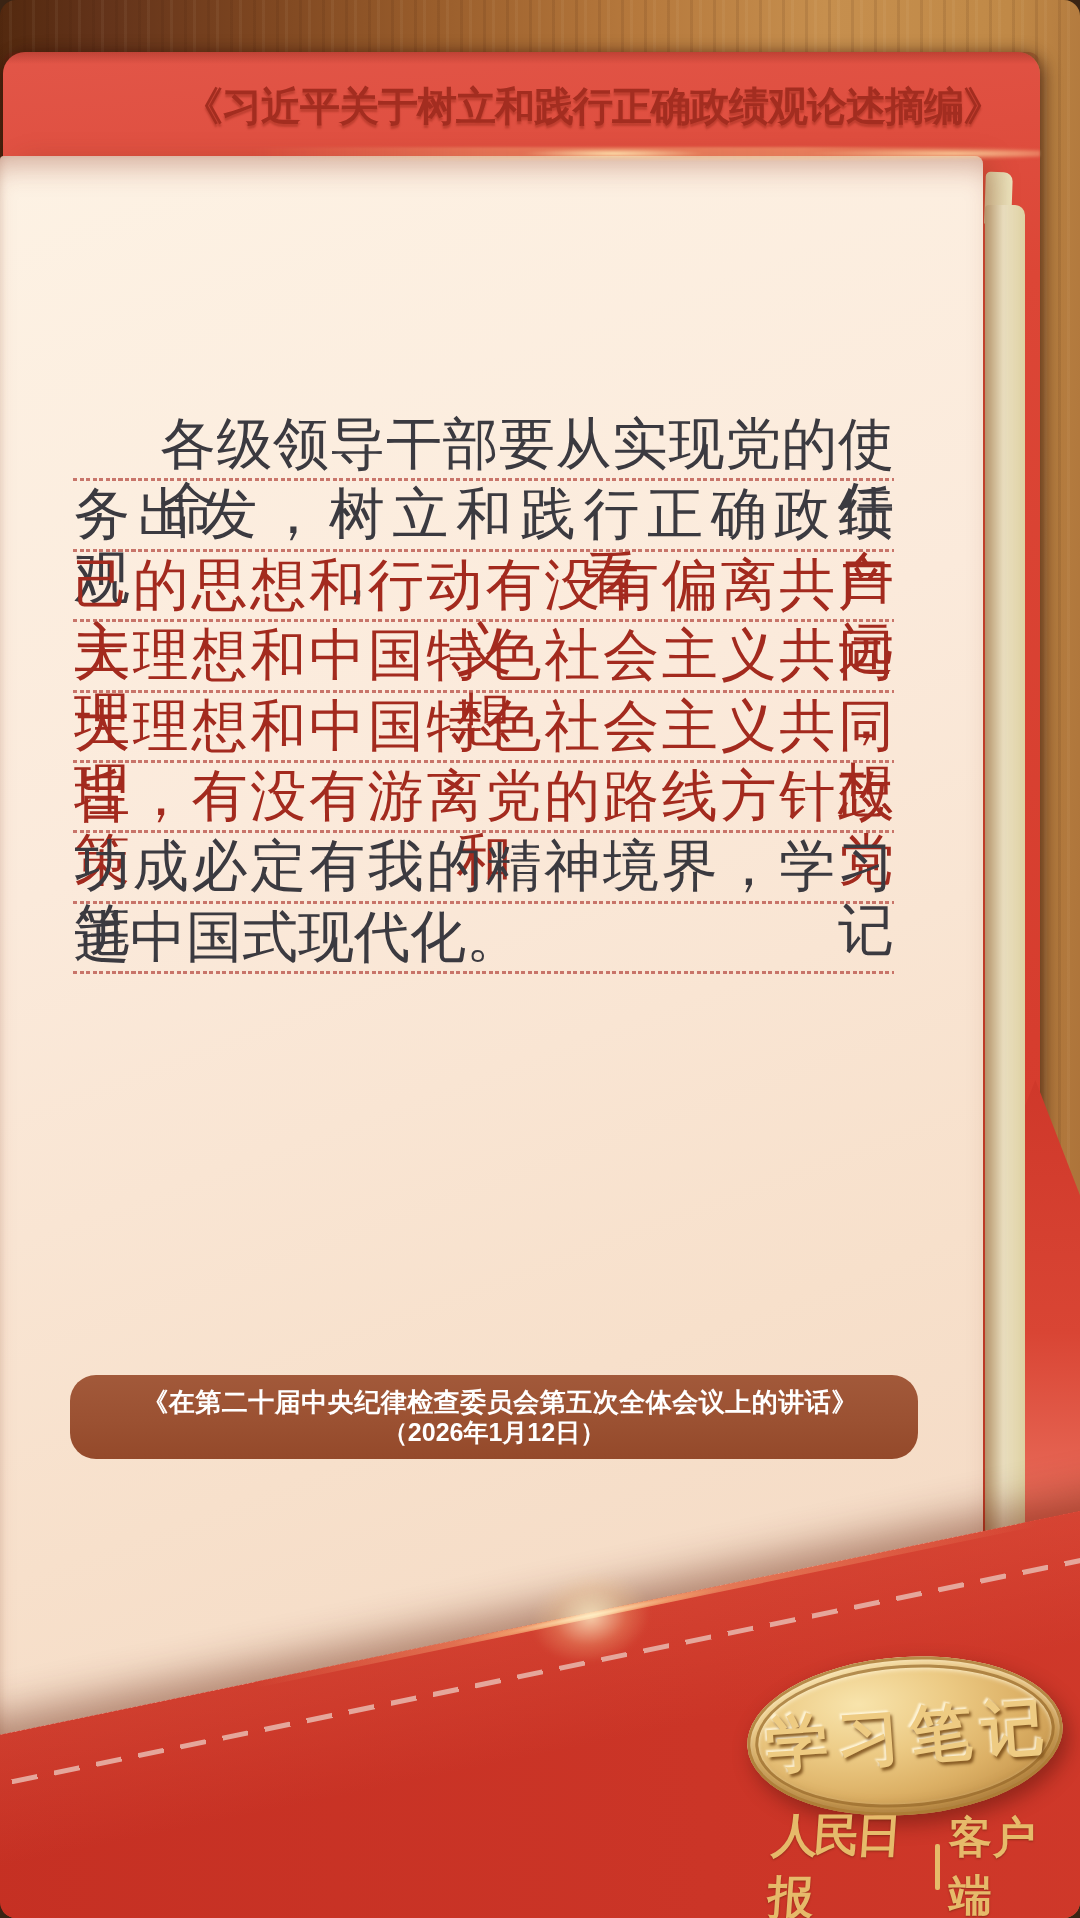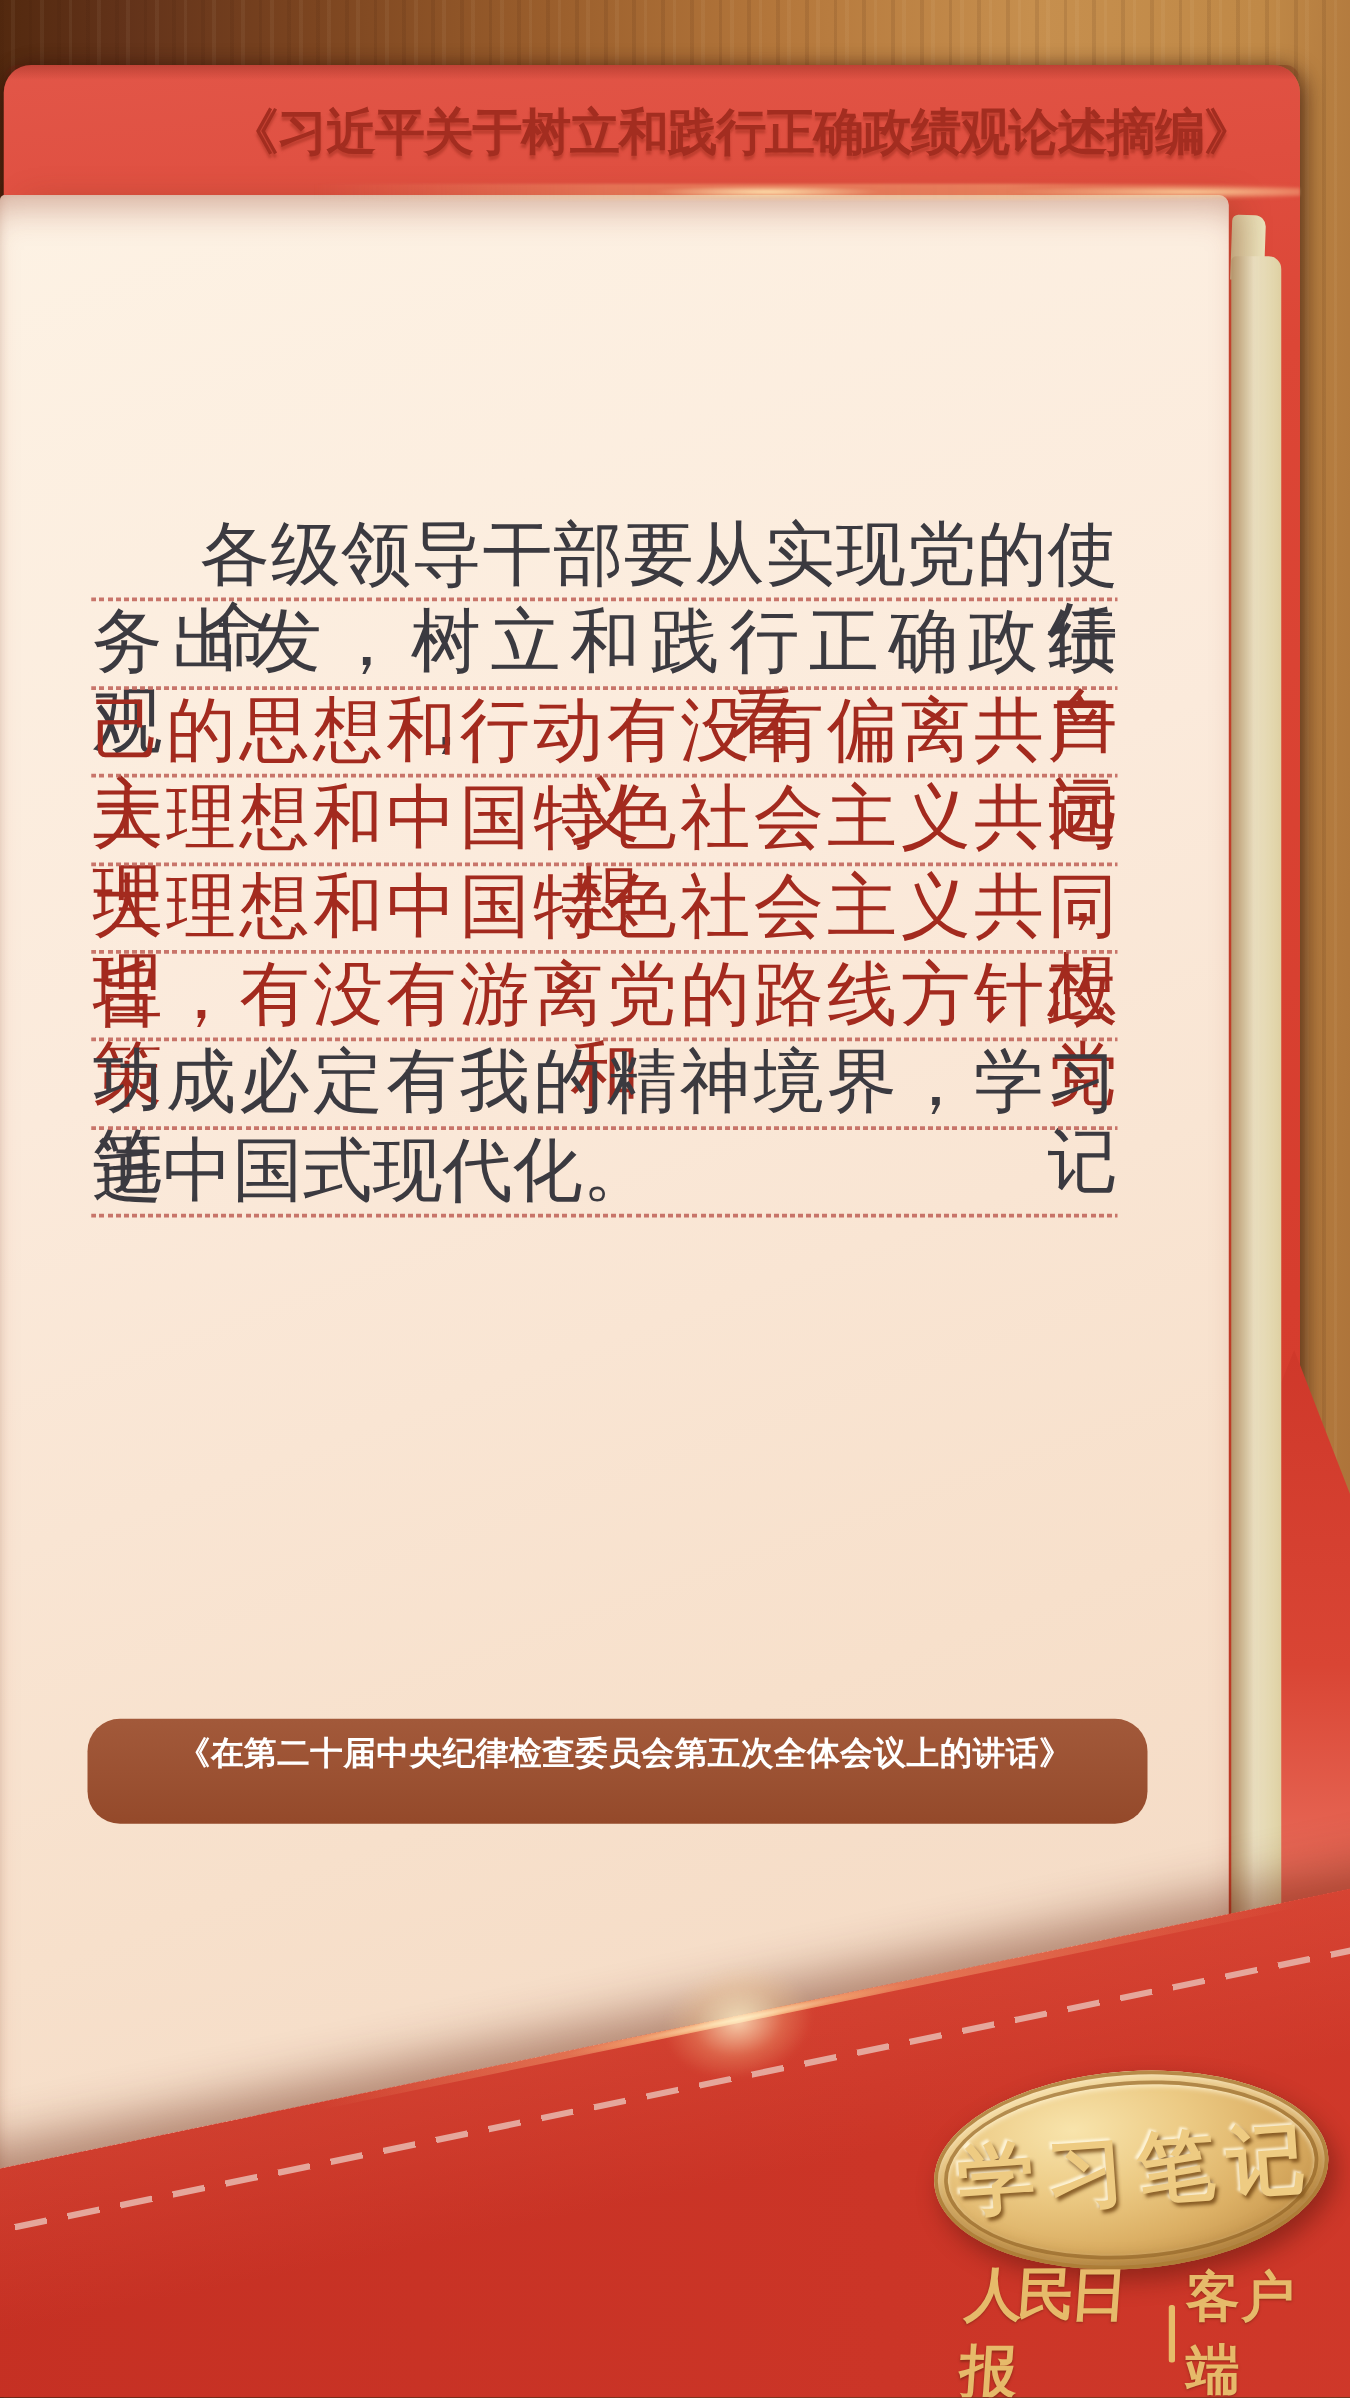--- a/index.html
+++ b/index.html
@@ -9,20 +9,21 @@
   }
   *{margin:0;padding:0;box-sizing:border-box;}
   html,body{background:#3a2414;}
   .stage{
     position:relative;width:1080px;height:1918px;overflow:hidden;margin:0 auto;
     font-family:"Liberation Sans",sans-serif;
     background:
       repeating-linear-gradient(90deg, rgba(60,25,8,.10) 0 3px, rgba(0,0,0,0) 3px 9px,
         rgba(255,240,210,.05) 9px 12px, rgba(0,0,0,0) 12px 23px),
       linear-gradient(92deg,#53290f 0%,#63331a 9%,#7c4520 22%,#9a5e2c 38%,#b5783c 55%,#c68f4e 72%,#c08947 88%,#a96f37 100%);
+    border-radius: 16px;
   }
   
   .folder{
     position:absolute;left:3px;top:52px;width:1037px;bottom:0;
     border-radius:22px 22px 0 0;
     background:linear-gradient(175deg,#e25648 0%,var(--folder-red) 16%,#d63d2e 55%,#cf382a 100%);
     box-shadow:0 5px 16px rgba(40,10,5,.55), 6px 0 16px rgba(50,15,5,.35);
   }
   .folder::before{content:"";position:absolute;top:0;left:0;right:0;height:12px;
     border-radius:22px 22px 0 0;
@@ -178,20 +179,21 @@
       <div class="q-line justify"><span class="seg-red">己的思想和行动有没有偏离共产主义远</span></div>
       <div class="q-line justify"><span class="seg-red">大理想和中国特色社会主义共同理想，</span></div>
       <div class="q-line justify"><span class="seg-red">大理想和中国特色社会主义共同理想</span></div>
       <div class="q-line justify"><span class="seg-red">旨，有没有游离党的路线方针政策和党</span></div>
       <div class="q-line justify"><span class="seg-dark">功成必定有我的精神境界，学习笔记</span></div>
       <div class="q-line"><span class="seg-dark">进中国式现代化。</span></div>
     </div>
 
   <div class="citation">
     <div class="src">《在第二十届中央纪律检查委员会第五次全体会议上的讲话》</div>
+    <div class="date">（2026年1月12日）</div>
   </div>
 
   <div class="flap">
     <div class="flap-edge"></div>
     <div class="flap-flare"></div>
     <div class="stitch"></div>
   </div>
 
   <div class="badge">
     <span class="badge-label">学习笔记</span>

